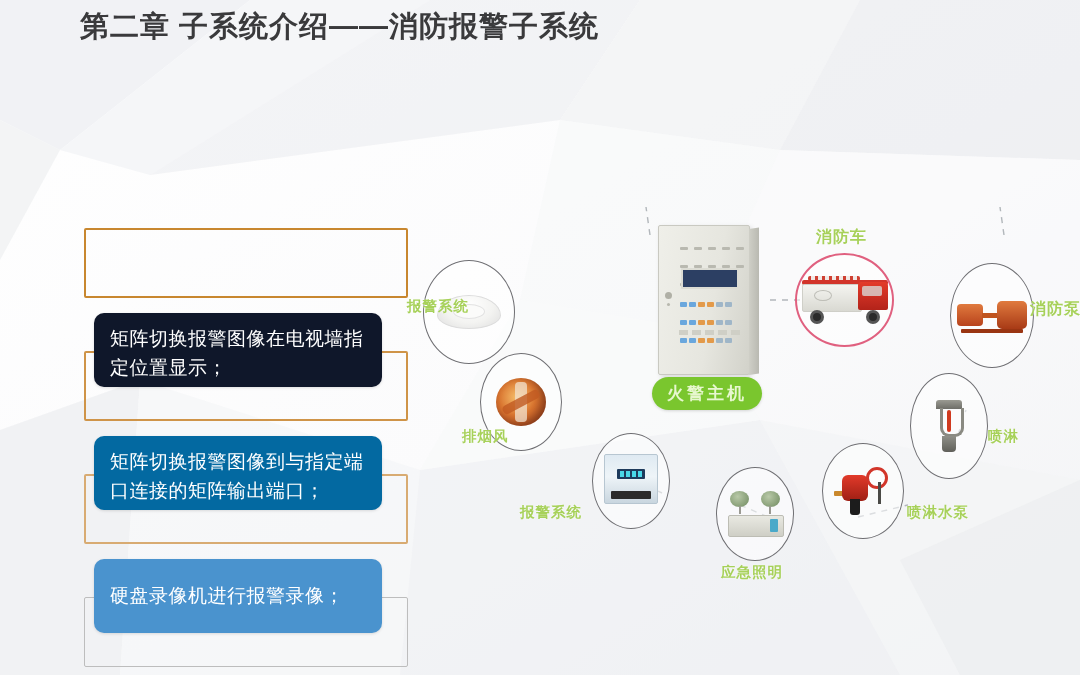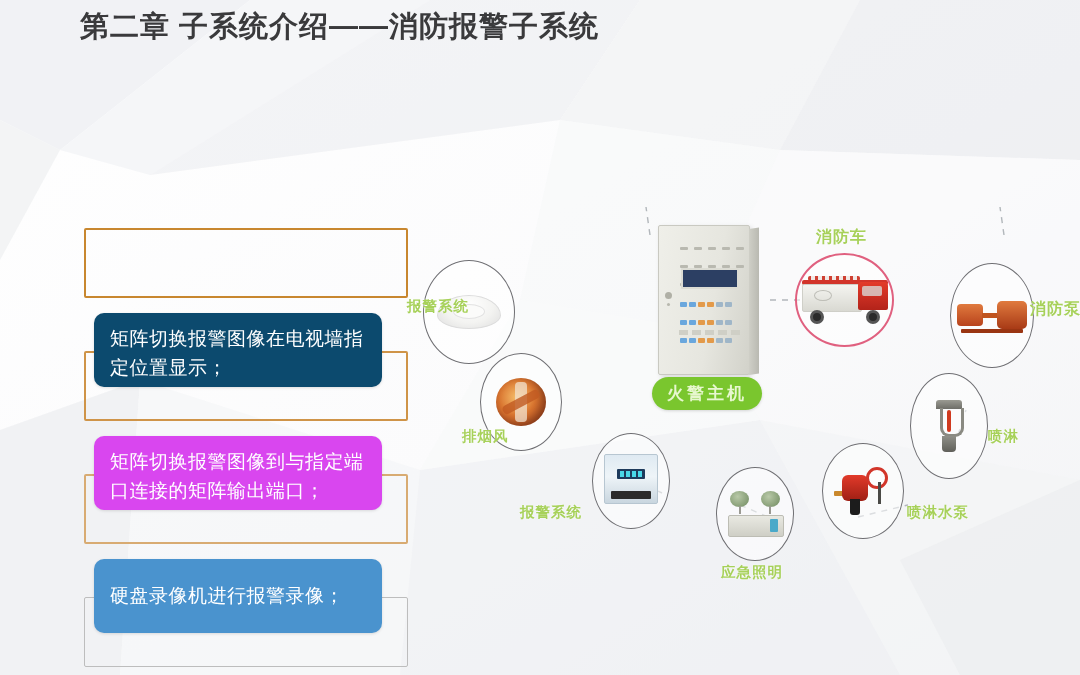--- a/index.html
+++ b/index.html
@@ -210,26 +210,26 @@
   <div class="title">第二章  子系统介绍——消防报警子系统</div>
 
   <div class="bullets">
 
     <div class="bullet-row" style="top:0px;">
       <div class="outline" style="border-color:#c8872f"></div>
     </div>
 
     <div class="bullet-row" style="top:123px;">
       <div class="outline" style="border-color:#cf9448"></div>
-      <div class="chip" style="background:#0c4a6e">矩阵切换报警图像在电视墙指定位置显示；</div>
+      <div class="chip" style="background:#0f172a">矩阵切换报警图像在电视墙指定位置显示；</div>
     </div>
 
     <div class="bullet-row" style="top:246px;">
       <div class="outline" style="border-color:#d8ab72"></div>
-      <div class="chip" style="background:#d946ef">矩阵切换报警图像到与指定端口连接的矩阵输出端口；</div>
+      <div class="chip" style="background:#0369a1">矩阵切换报警图像到与指定端口连接的矩阵输出端口；</div>
     </div>
 
     <div class="bullet-row" style="top:369px;">
       <div class="outline" style="border-color:#bdbdbd;border-width:1px;"></div>
       <div class="chip one-line" style="background:#4a93ce">硬盘录像机进行报警录像；</div>
     </div>
 
   </div>
 
   <div class="diagram">

